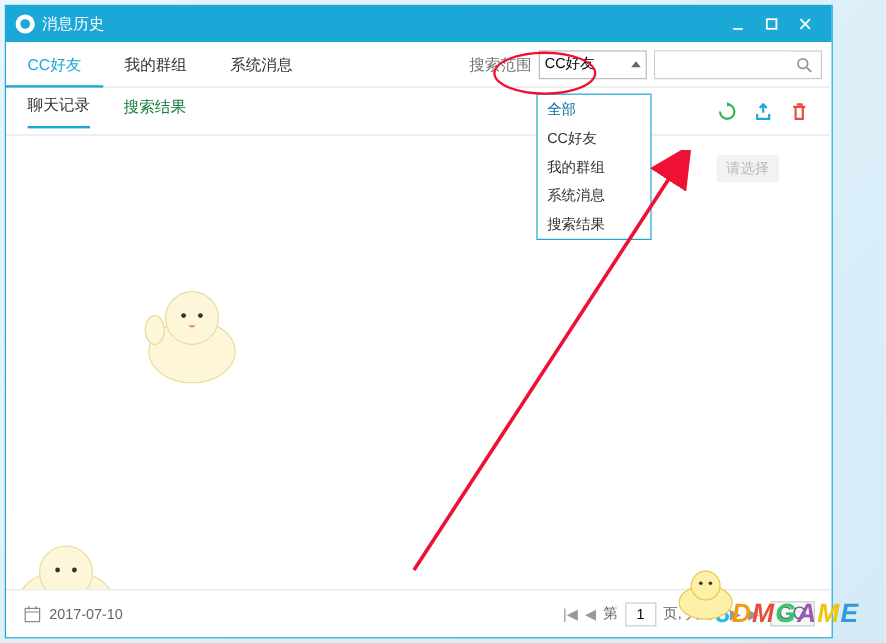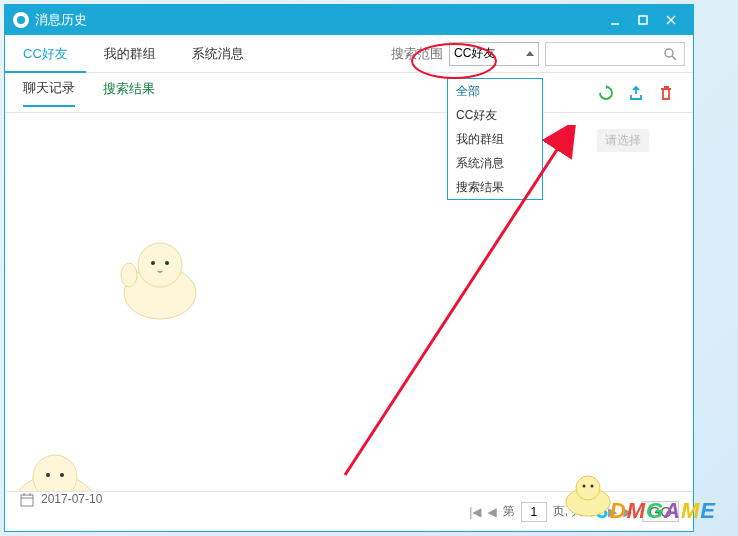--- a/index.html
+++ b/index.html
@@ -27,21 +27,21 @@
   .sidebar-item { font-size: 13px; color: #333; height: 28px; line-height: 28px; cursor:pointer; }
   .main { flex: 1; display: flex; flex-direction: column; position: relative; }
   .tabs-row { height: 40px; display: flex; align-items: center; border-bottom: 1px solid #e5e5e5; padding: 0 18px; }
   .tab { font-size: 13px; color: #15803d; margin-right: 28px; cursor:pointer; padding-bottom: 8px; }
   .tab.active { color: #333; border-bottom: 2px solid #1ba8d6; }
   .tab-spacer { flex: 1; }
   .toolbar-icons { display: flex; gap: 12px; }
   .ticon { width: 18px; height: 18px; cursor: pointer; display:flex; align-items:center; justify-content:center; }
   .content { flex: 1; position: relative; overflow: hidden; }
   .placeholder-bar { position: absolute; top: 16px; right: 44px; background: #f2f2f2; color: #bbb; font-size: 12px; padding: 3px 8px; border-radius: 2px; }
-  .footer { height: 40px; border-top: 1px solid #e5e5e5; display: flex; padding: 0 14px; font-size: 12px; color: #666; }
+  .footer { height: 40px; border-top: 1px solid #e5e5e5; display: flex; align-items: center; padding: 0 14px; font-size: 12px; color: #666; }
   .cal-icon { margin-right: 6px; }
   .footer-spacer { flex: 1; }
   .page-ctrl { display: flex; align-items: center; gap: 6px; }
   .pgbtn { cursor: pointer; color: #999; }
   .page-input { width: 26px; height: 20px; border: 1px solid #ccc; text-align: center; font-size: 12px; }
   .go-btn { border: 1px solid #ccc; padding: 1px 6px; font-size: 15px; cursor: pointer; background: #f7f7f7; }
   .dropdown { position: absolute; top: 36px; left: -2px; width: 96px; background: #fff; border: 1px solid #1ba8d6; z-index: 20; }
   .dropdown-item { height: 24px; line-height: 24px; font-size: 12px; padding: 0 8px; cursor: pointer; color: #333; }
   .dropdown-item.sel { color: #0369a1; }
   .circle-annot { position: absolute; left: 406px; top: 38px; width: 86px; height: 36px; border: 2px solid #e13; border-radius: 50%; pointer-events: none; z-index: 30; }

